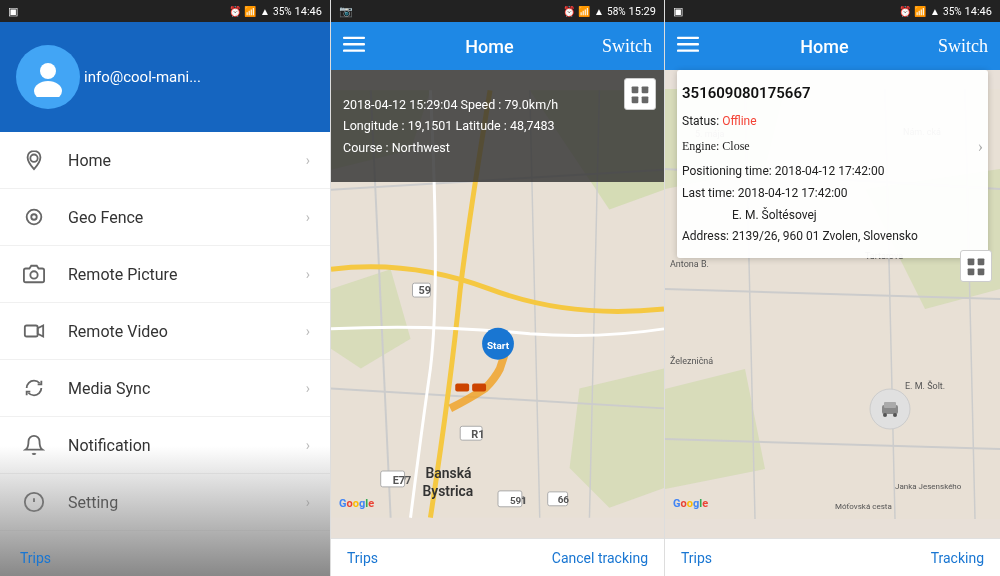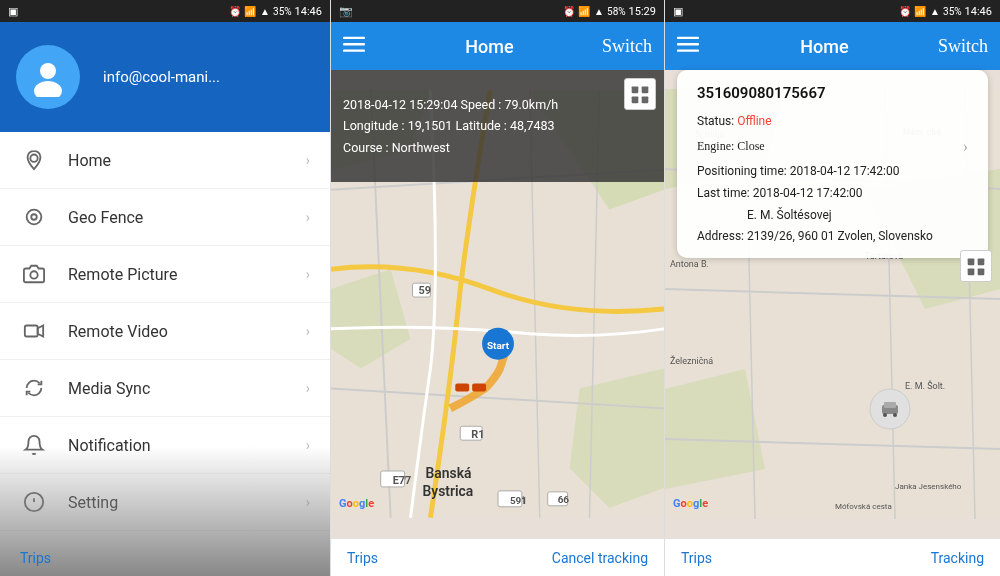--- a/index.html
+++ b/index.html
@@ -35,21 +35,21 @@
     }
     .panel-nav .status-bar-left {
       display: flex; align-items: center; gap: 4px;
     }
     .panel-nav .profile-area {
       background: #1565c0;
       height: 110px;
       display: flex;
       align-items: center;
       padding: 16px;
-      gap: 23px;
+      gap: 4px;
     }
     .avatar-circle {
       width: 64px;
       height: 64px;
       border-radius: 50%;
       background: #42a5f5;
       display: flex;
       align-items: center;
       justify-content: center;
     }
@@ -216,22 +216,22 @@
       align-items: center;
       padding: 0 8px;
       justify-content: space-between;
     }
     .info-card {
       position: absolute;
       top: 70px;
       left: 12px;
       right: 12px;
       background: rgba(255,255,255,0.95);
-      border-radius: 10px;
-      padding: 10px 20px;
+      border-radius: 3px;
+      padding: 10px 5px;
       font-size: 12px;
       color: #222;
       z-index: 10;
       box-shadow: 0 1px 6px rgba(0,0,0,0.2);
       line-height: 1.8;
     }
     .info-card-id {
       font-size: 15px;
       font-weight: 600;
       margin-bottom: 4px;

